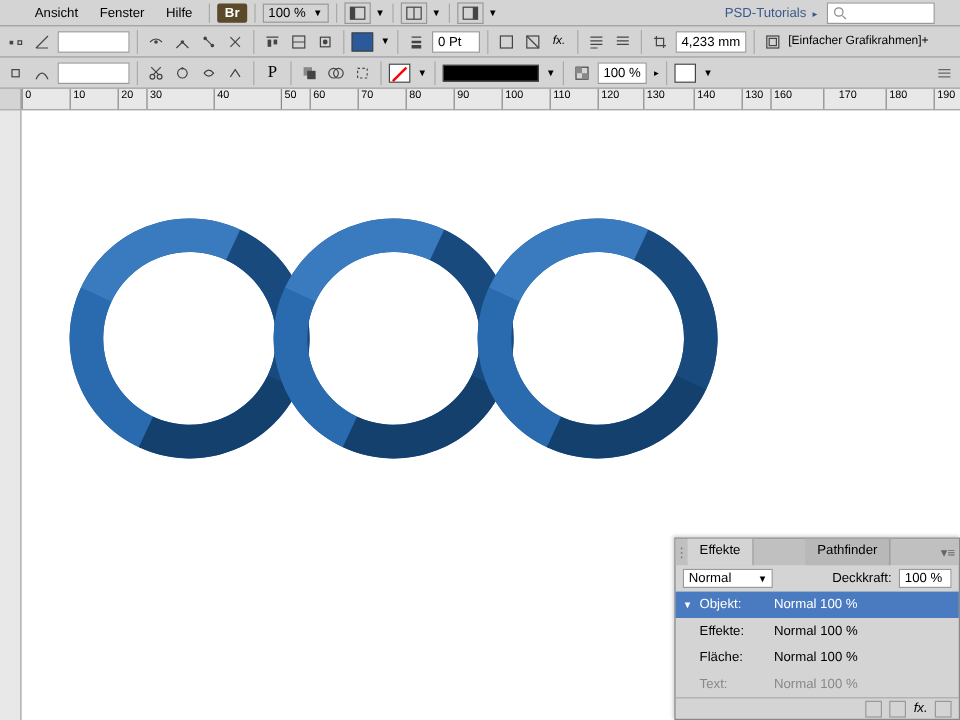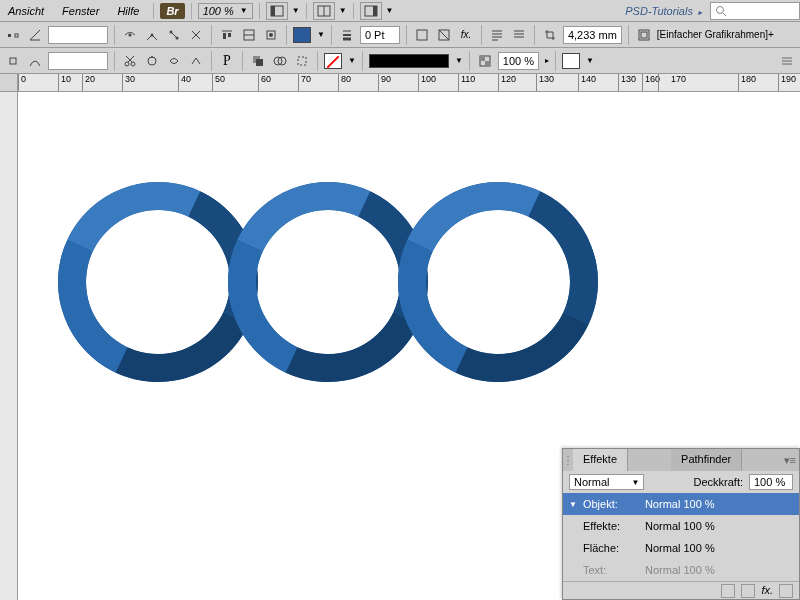--- a/index.html
+++ b/index.html
@@ -1,19 +1,19 @@
 <!DOCTYPE html>
 <html><head>
 <meta charset="utf-8">
 <style>
 * { box-sizing: border-box; margin: 0; padding: 0; font-family: Tahoma, Arial, sans-serif; font-size: 11px; }
 body { background: #8a8a8a; width: 800px; height: 600px; overflow: hidden; position: relative; }
 
 
-.menubar { height: 22px; background: #d4d4d4; display: flex; align-items: center; padding: 0 0; gap: 2px; border-bottom: 1px solid #999; font-style: italic; }
+.menubar { height: 22px; background: #d4d4d4; display: flex; align-items: center; padding: 0 21px; gap: 2px; border-bottom: 1px solid #999; }
 .menu-item { padding: 3px 8px; cursor: pointer; }
 .menu-sep { width: 1px; height: 16px; background: #aaa; margin: 0 4px; }
 .br-badge { background: #5a4a2a; color: #fff; padding: 2px 6px; font-weight: bold; border-radius: 2px; }
 .zoom-sel { background: #d4d4d4; border: 1px solid #999; padding: 1px 4px; display: flex; align-items: center; gap: 4px; }
 .menubar .icon-btn { width: 22px; height: 18px; border: 1px solid #999; background: #d4d4d4; display: flex; align-items: center; justify-content: center; }
 .spacer { flex: 1; }
 .psd-link { color: #3a5a8a; padding: 0 6px; }
 .search-box { width: 90px; height: 18px; background: #fff; border: 1px solid #999; display: flex; align-items: center; padding: 0 4px; }
 
 
@@ -320,36 +320,36 @@
         <line x1="2" y1="8" x2="12" y2="8" stroke="#666"></line>
       </svg>
     </span>
 </div>
 
 <div class="ruler-h">
   <div class="ruler-corner"></div>
   <div class="ruler-ticks" id="rticks">
       <div class="tick" style="left: 0px;">0</div>
       <div class="tick" style="left: 40px;">10</div>
-      <div class="tick" style="left: 64px;">20</div>
+      <div class="tick" style="left: 80px;">20</div>
       <div class="tick" style="left: 104px;">30</div>
       <div class="tick" style="left: 160px;">40</div>
-      <div class="tick" style="left: 194px;">50</div>
+      <div class="tick" style="left: 216px;">50</div>
       <div class="tick" style="left: 240px;">60</div>
       <div class="tick" style="left: 280px;">70</div>
       <div class="tick" style="left: 320px;">80</div>
       <div class="tick" style="left: 360px;">90</div>
       <div class="tick" style="left: 400px;">100</div>
       <div class="tick" style="left: 440px;">110</div>
       <div class="tick" style="left: 480px;">120</div>
       <div class="tick" style="left: 518px;">130</div>
       <div class="tick" style="left: 560px;">140</div>
       <div class="tick" style="left: 600px;">130</div>
       <div class="tick" style="left: 624px;">160</div>
-      <div class="tick" style="left: 640px; padding-left: 12px;">170</div>
+      <div class="tick" style="left: 668px; padding-left: 12px;">170</div>
       <div class="tick" style="left: 720px;">180</div>
       <div class="tick" style="left: 760px;">190</div>
     </div>
 </div>
 
 <div class="workspace">
   <div class="ruler-v"></div>
   <div class="canvas">
     <div class="rings">
       <div class="ring r1"></div>

